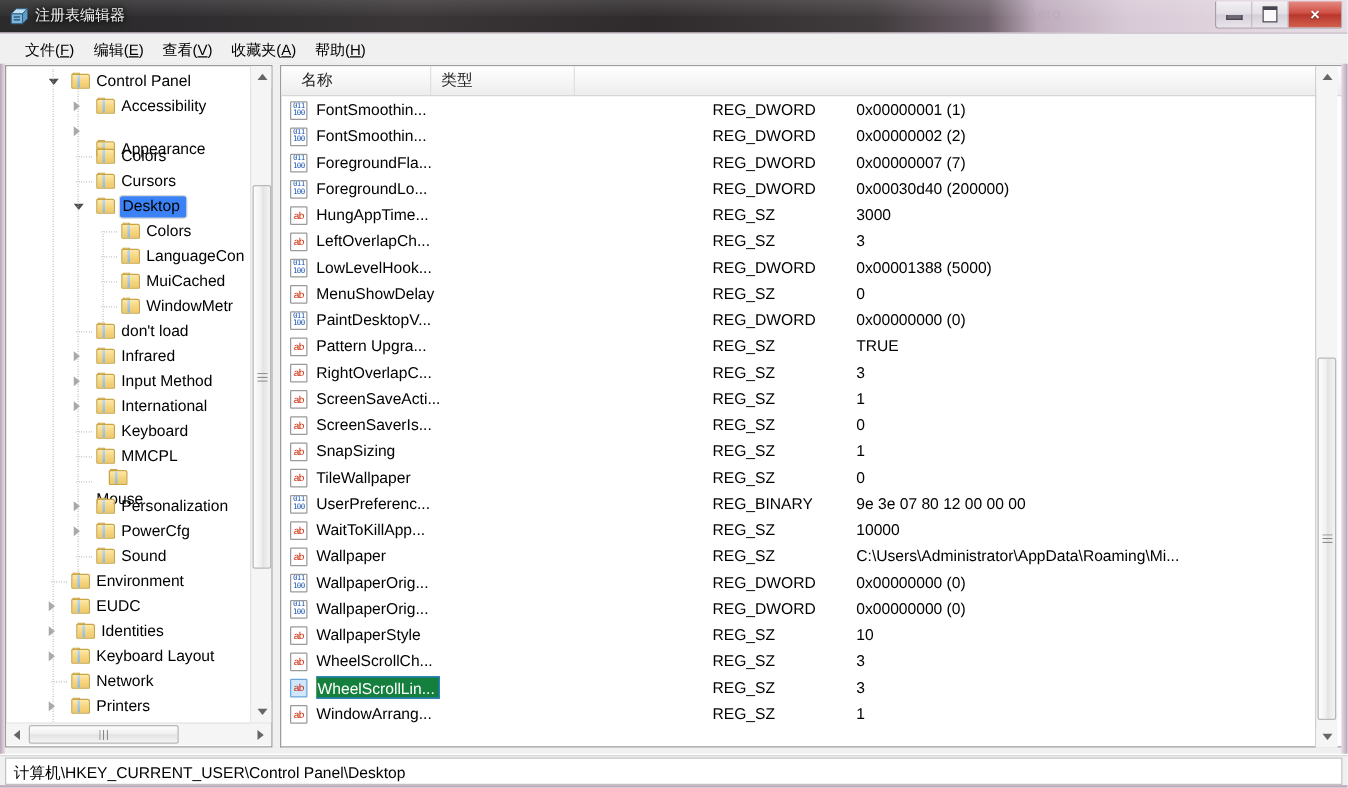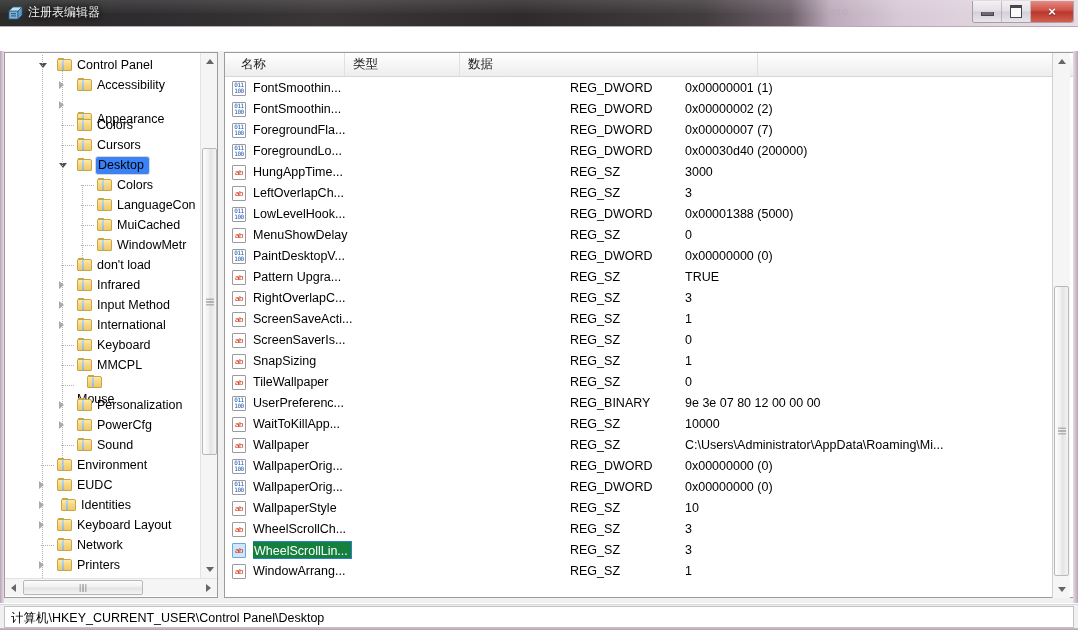--- a/index.html
+++ b/index.html
@@ -378,20 +378,27 @@
       </div>
       <div class="winbtn">
         <div class="glyph-max"></div>
       </div>
       <div class="winbtn close">
         <div class="glyph-close">×</div>
       </div>
     </div>
   </div>
 
+  <div class="menubar" id="menubar">
+      <div class="menu-item" style="left: 14px;">文件(<u>F</u>)</div>
+      <div class="menu-item" style="left: 69px;">编辑(<u>E</u>)</div>
+      <div class="menu-item" style="left: 124px;">查看(<u>V</u>)</div>
+      <div class="menu-item" style="left: 179px;">收藏夹(<u>A</u>)</div>
+      <div class="menu-item" style="left: 246px;">帮助(<u>H</u>)</div>
+    </div>
 
   <div class="client">
 
     <div class="treepane">
       <div class="tree-clip" id="treeclip">
           <div class="twisty tw-expanded" style="position: absolute; left: 34px; top: 10px;"></div>
           <div class="tree-node" style="left: 52px; top: 2px;">
             <div class="folder">
               <div class="ftab"></div>
               <div class="fback"></div>
@@ -654,21 +661,20 @@
         <div class="sb-btn h" style="right:0;top:0;">
           <div class="arr-rt"></div>
         </div>
       </div>
     </div>
 
     <div class="listpane">
       <div class="listhead" id="listhead">
           <div class="hcell" style="left: 8px; width: 112px;">名称</div>
           <div class="hcell" style="left: 120px; width: 115px;">类型</div>
-          <div class="hcell" style="left: 235px; width: 298px;">数据</div>
           <div class="hcell" style="left: 533px; width: 316px; border-right: none;"></div>
         </div>
       <div id="listrows">
           <div class="row" style="top: 25px;">
             <div class="vicon bin">
               <span class="ln">011</span>
               <span class="ln">100</span>
             </div>
             <div class="cell c-name">FontSmoothin...</div>
             <div class="cell c-type">REG_DWORD</div>

